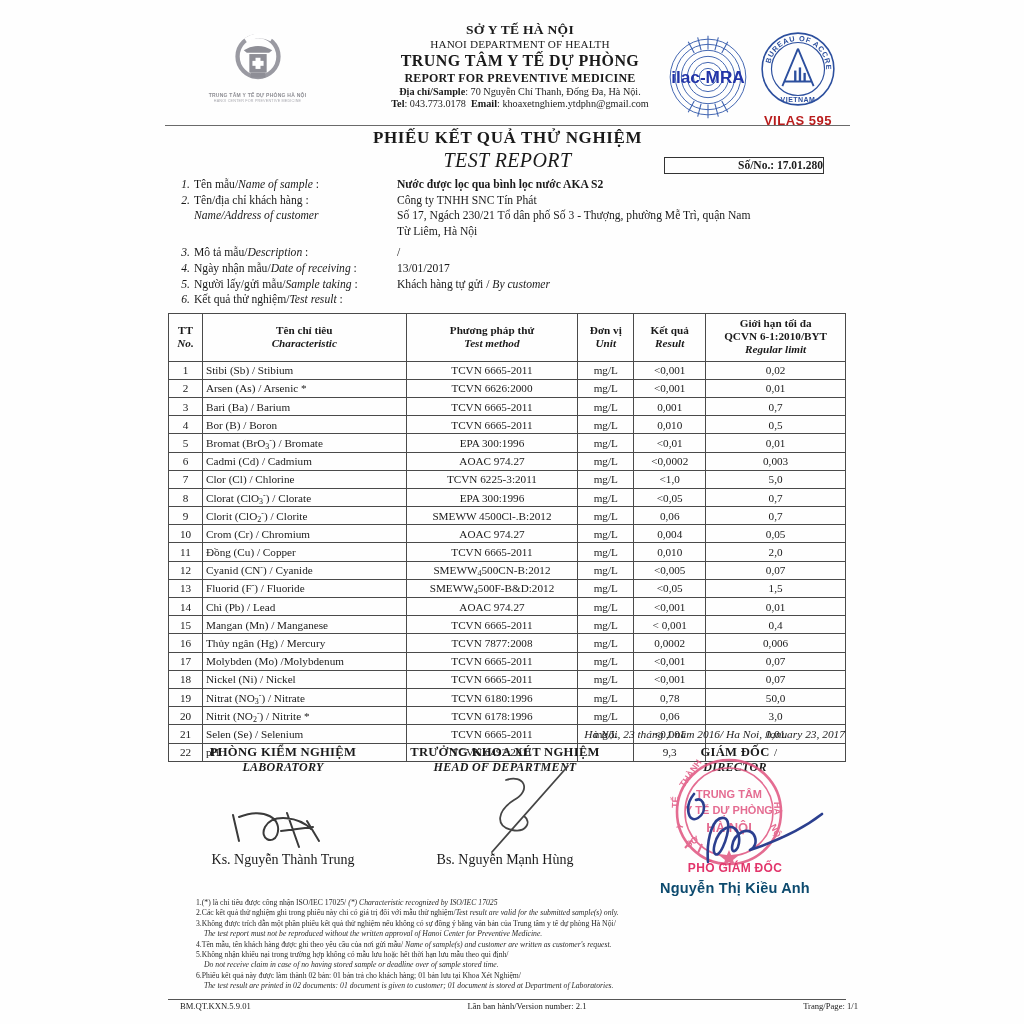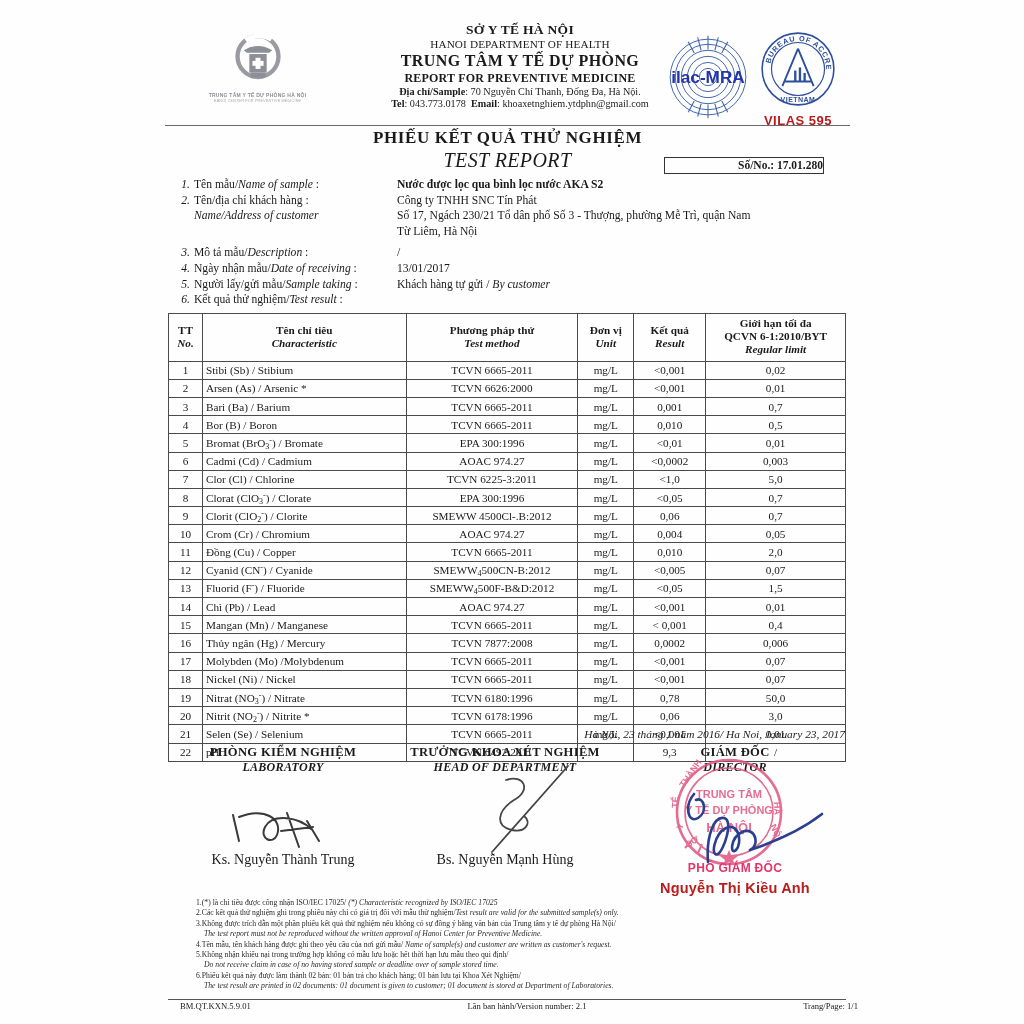--- a/index.html
+++ b/index.html
@@ -201,21 +201,21 @@
     font-size: 12px; font-weight: bold;
     color: #e2356b;
     letter-spacing: .3px;
   }
   .red-name {
     position: absolute;
     left: 630px; top: 880px;
     width: 210px; text-align: center;
     font-family: "Liberation Sans", sans-serif;
     font-size: 14.5px; font-weight: bold;
-    color: #b91c1c;
+    color: #0c4a6e;
     letter-spacing: .2px;
   }
 
   
   .notes {
     position: absolute;
     left: 196px; top: 898px;
     width: 640px;
     font-size: 7.7px;
     line-height: 10.4px;

